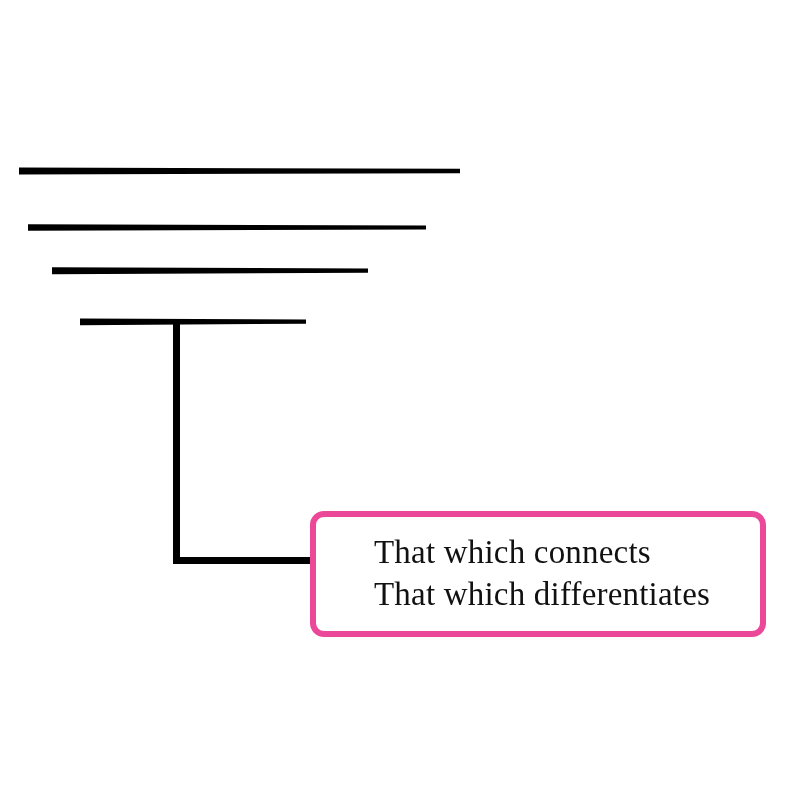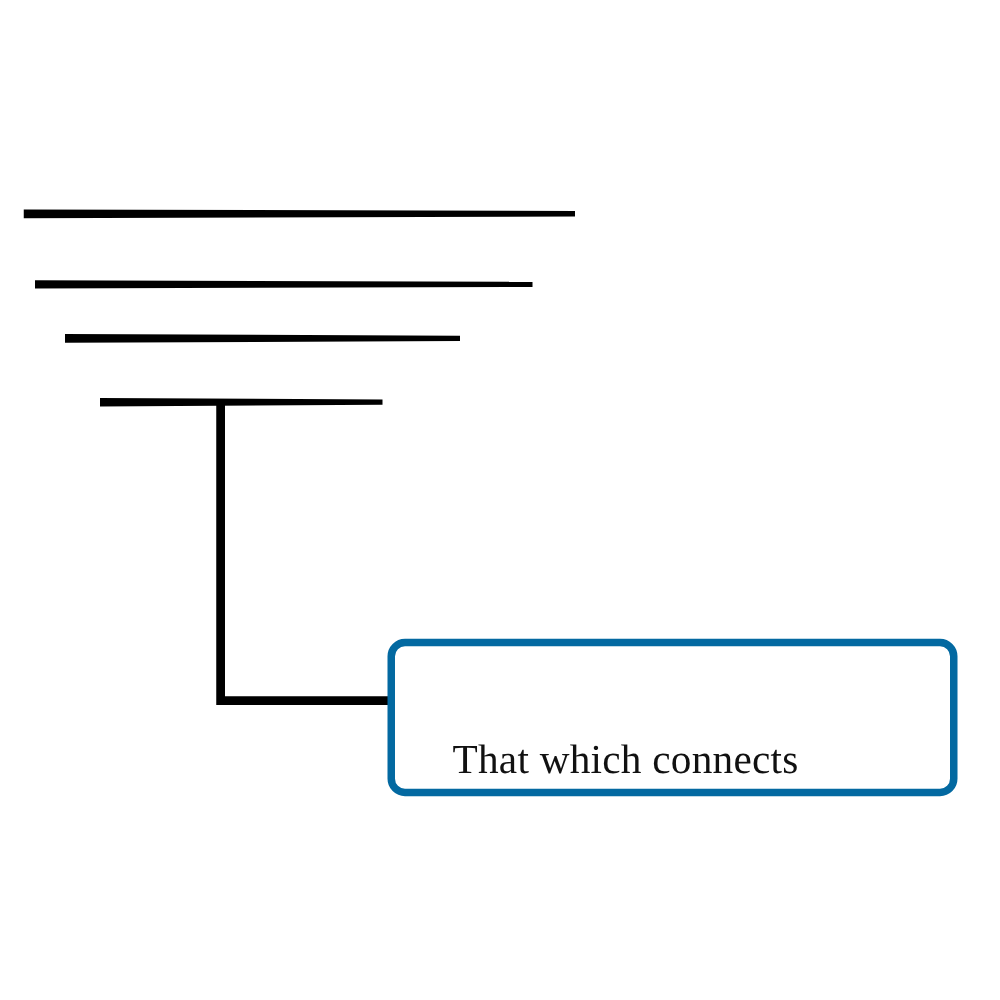--- a/index.html
+++ b/index.html
@@ -24,28 +24,28 @@
     height: 800px;
     display: block;
   }
   .callout-box {
     position: absolute;
     left: 310px;
     top: 511px;
     width: 456px;
     height: 126px;
     box-sizing: border-box;
-    border: 6px solid #0369a1;
+    border: 6px solid #ec4899;
     border-radius: 14px;
     background: #ffffff;
     display: flex;
     flex-direction: column;
     align-items: flex-start;
-    justify-content: flex-end;
-    padding: 0 0 2px 46px;
+    justify-content: center;
+    padding: 0 0 2px 58px;
   }
   .callout-line {
     font-family: "Liberation Serif", "DejaVu Serif", serif;
     font-size: 33px;
     line-height: 1.28;
     color: #111111;
     white-space: nowrap;
     letter-spacing: 0.2px;
   }
 </style>
@@ -63,15 +63,16 @@
     <polygon points="52,267.2 368,268.5 368,272.8 52,274.2" fill="#000000"></polygon>
 
     <polygon points="80,318.4 306,319.6 306,323.8 80,325.2" fill="#000000"></polygon>
 
     <path d="M 176.5 320 L 176.5 560.5 L 313 560.5" fill="none" stroke="#000000" stroke-width="7" stroke-linecap="butt" stroke-linejoin="miter"></path>
 
   </svg>
 
   <div class="callout-box">
     <div class="callout-line">That which connects</div>
+    <div class="callout-line">That which differentiates</div>
   </div>
 
 </div>
 
 </body></html>

